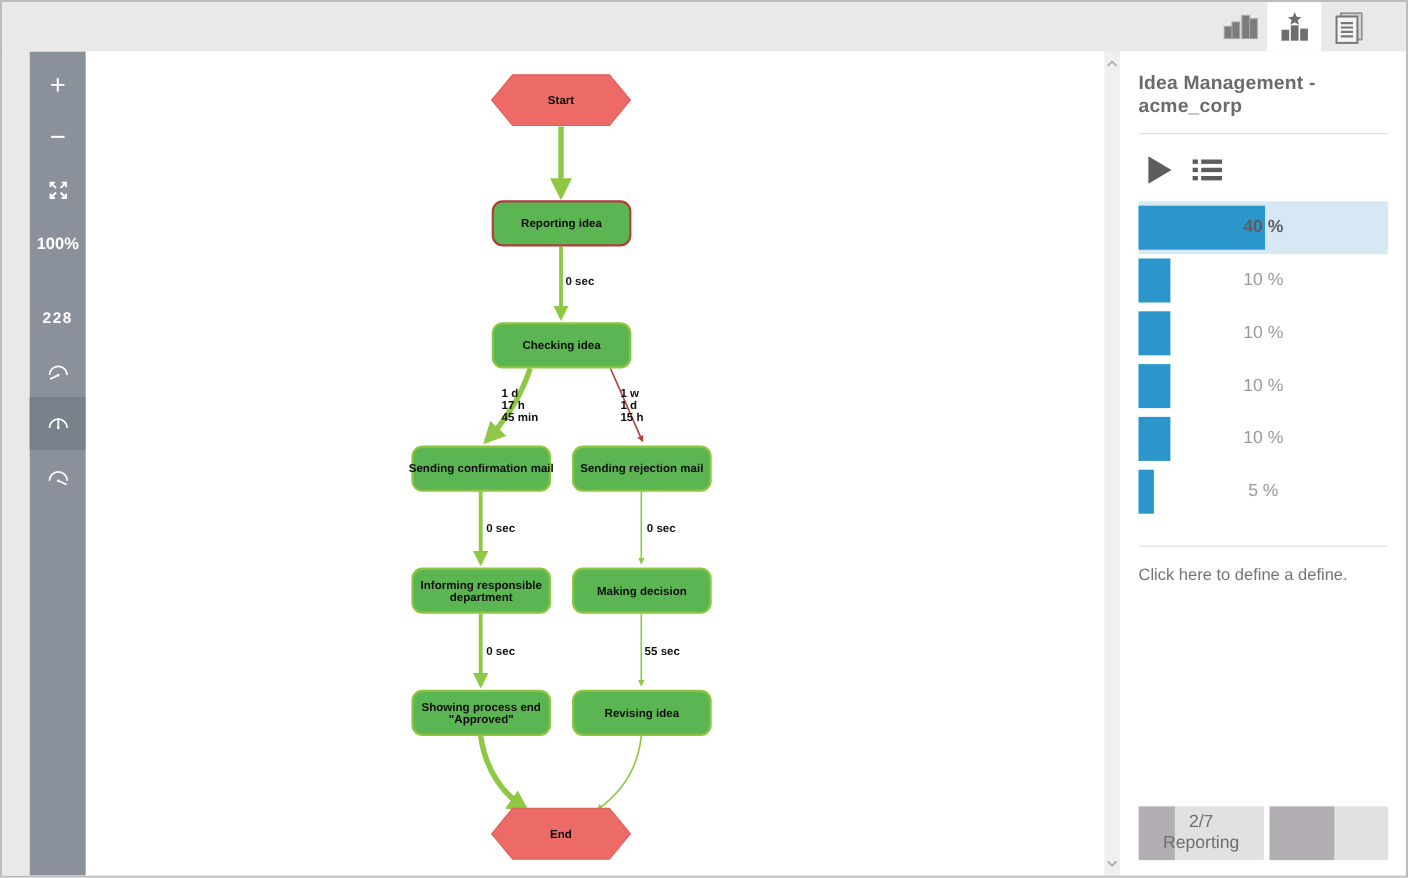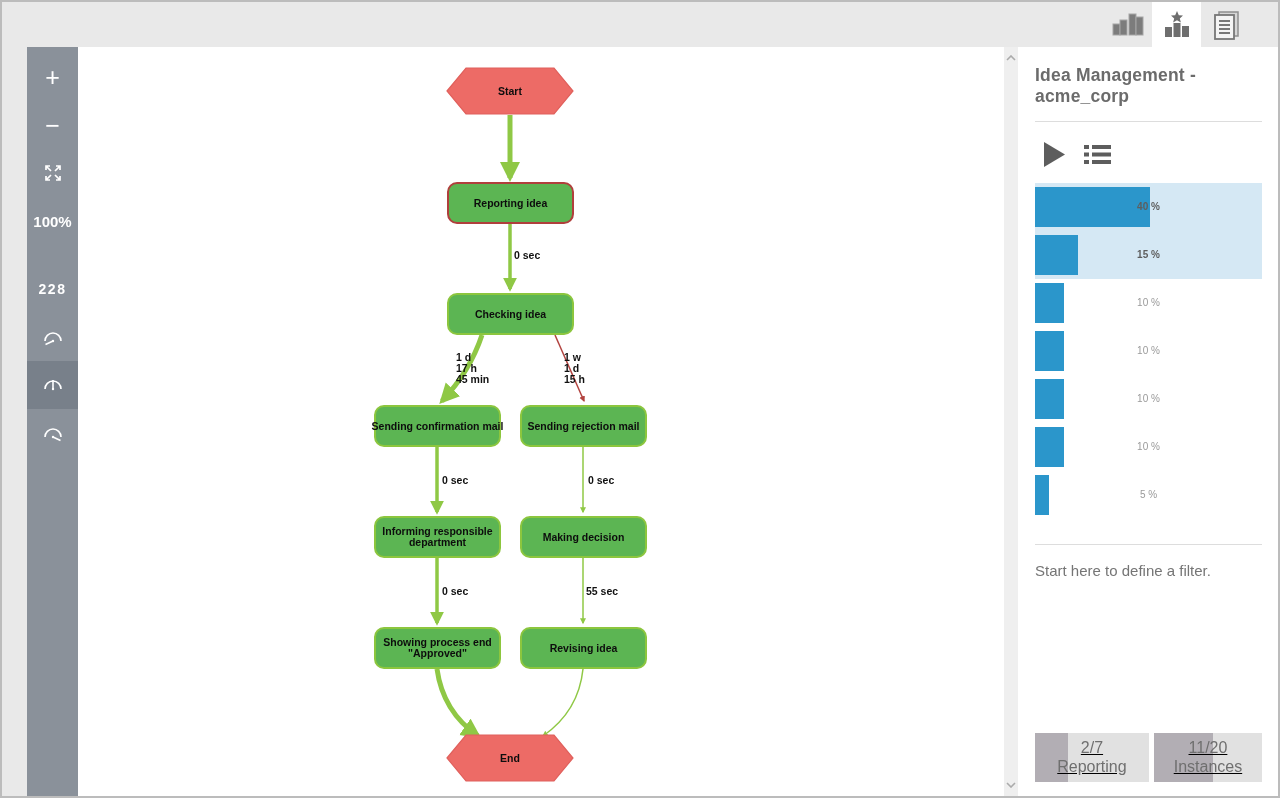--- a/index.html
+++ b/index.html
@@ -31,25 +31,25 @@
   
   .panel { width:260px; background:#fff; flex-shrink:0; display:flex; flex-direction:column; padding:0 16px 0 17px; }
   .panel-title { font-size:17.5px; font-weight:700; color:#6b6b6b; margin-top:18px; letter-spacing:0.2px; }
   .panel-divider { height:1px; background:#dddddd; margin-top:14px; flex-shrink:0; }
   .icon-row { display:flex; align-items:center; gap:18px; margin:16px 0 0 8px; height:32px; }
   .icon-btn { cursor:pointer; display:flex; align-items:center; }
   .variant-list { margin-top:13px; }
   .variant-row { height:48px; position:relative; cursor:pointer; }
   .variant-row.selected { background:#d5e8f4; }
   .variant-bar { position:absolute; left:0; top:4px; height:40px; background:#2b96cb; }
-  .variant-label { position:absolute; left:0; right:0; top:0; text-align:center; line-height:48px; font-size:10px; color:#9a9a9a; }
+  .variant-label { position:absolute; left:0; right:0; top:0; text-align:center; line-height:48px; font-size:16px; color:#9a9a9a; }
   .variant-row.selected .variant-label { color:#5e5e5e; font-weight:700; }
   .divider-2 { margin-top:25px; }
   .filter-text { margin-top:17px; font-size:15px; color:#757575; cursor:pointer; }
-  .stats-row { margin-top:auto; margin-bottom:14px; display:flex; gap:5px; flex-shrink:0;text-decoration:underline; }
+  .stats-row { margin-top:auto; margin-bottom:14px; display:flex; gap:5px; flex-shrink:0; }
   .stat-box { height:49px; background:#e1e1e1; position:relative; text-align:center; color:#6f6f6f; font-size:16px; cursor:pointer; overflow:hidden; }
   .stat-fill { position:absolute; left:0; top:0; bottom:0; background:#b2aeb4; }
   .stat-text { position:relative; padding-top:5px; line-height:19px; }
 
   
   .edge-label { font:bold 10.5px "Liberation Sans", sans-serif; fill:#111; }
   .node-label { font:bold 10.5px "Liberation Sans", sans-serif; fill:#0d0d0d; }
 </style>
 </head>
 <body>
@@ -234,24 +234,20 @@
               <rect x="8" y="16" width="19" height="4"></rect>
           </svg>
         </span>
       </div>
 
       <div class="variant-list">
           <div class="variant-row selected">
             <div class="variant-bar" style="width: 115px; background: rgb(43, 150, 203);"></div>
             <div class="variant-label">40 %</div>
           </div>
-          <div class="variant-row selected">
-            <div class="variant-bar" style="width: 43px; background: rgb(43, 150, 203);"></div>
-            <div class="variant-label">15 %</div>
-          </div>
           <div class="variant-row">
             <div class="variant-bar" style="width: 29px; background: rgb(43, 150, 203);"></div>
             <div class="variant-label">10 %</div>
           </div>
           <div class="variant-row">
             <div class="variant-bar" style="width: 29px; background: rgb(43, 150, 203);"></div>
             <div class="variant-label">10 %</div>
           </div>
           <div class="variant-row">
             <div class="variant-bar" style="width: 29px; background: rgb(43, 150, 203);"></div>
@@ -261,33 +257,29 @@
             <div class="variant-bar" style="width: 29px; background: rgb(43, 150, 203);"></div>
             <div class="variant-label">10 %</div>
           </div>
           <div class="variant-row">
             <div class="variant-bar" style="width: 14px; background: rgb(43, 150, 203);"></div>
             <div class="variant-label">5 %</div>
           </div>
         </div>
 
       <div class="panel-divider divider-2"></div>
-      <div class="filter-text">Start here to define a filter.</div>
+      <div class="filter-text">Click here to define a define.</div>
 
       <div class="stats-row">
           <div class="stat-box" style="width: 137px;">
             <div class="stat-fill" style="width: 28.6%;"></div>
             <div class="stat-text">
               <div>2/7</div>
               <div>Reporting</div>
             </div>
           </div>
           <div class="stat-box" style="width: 130px;">
             <div class="stat-fill" style="width: 55%;"></div>
-            <div class="stat-text">
-              <div>11/20</div>
-              <div>Instances</div>
-            </div>
           </div>
         </div>
     </div>
   </div>
 </div>
 
 </body></html>

